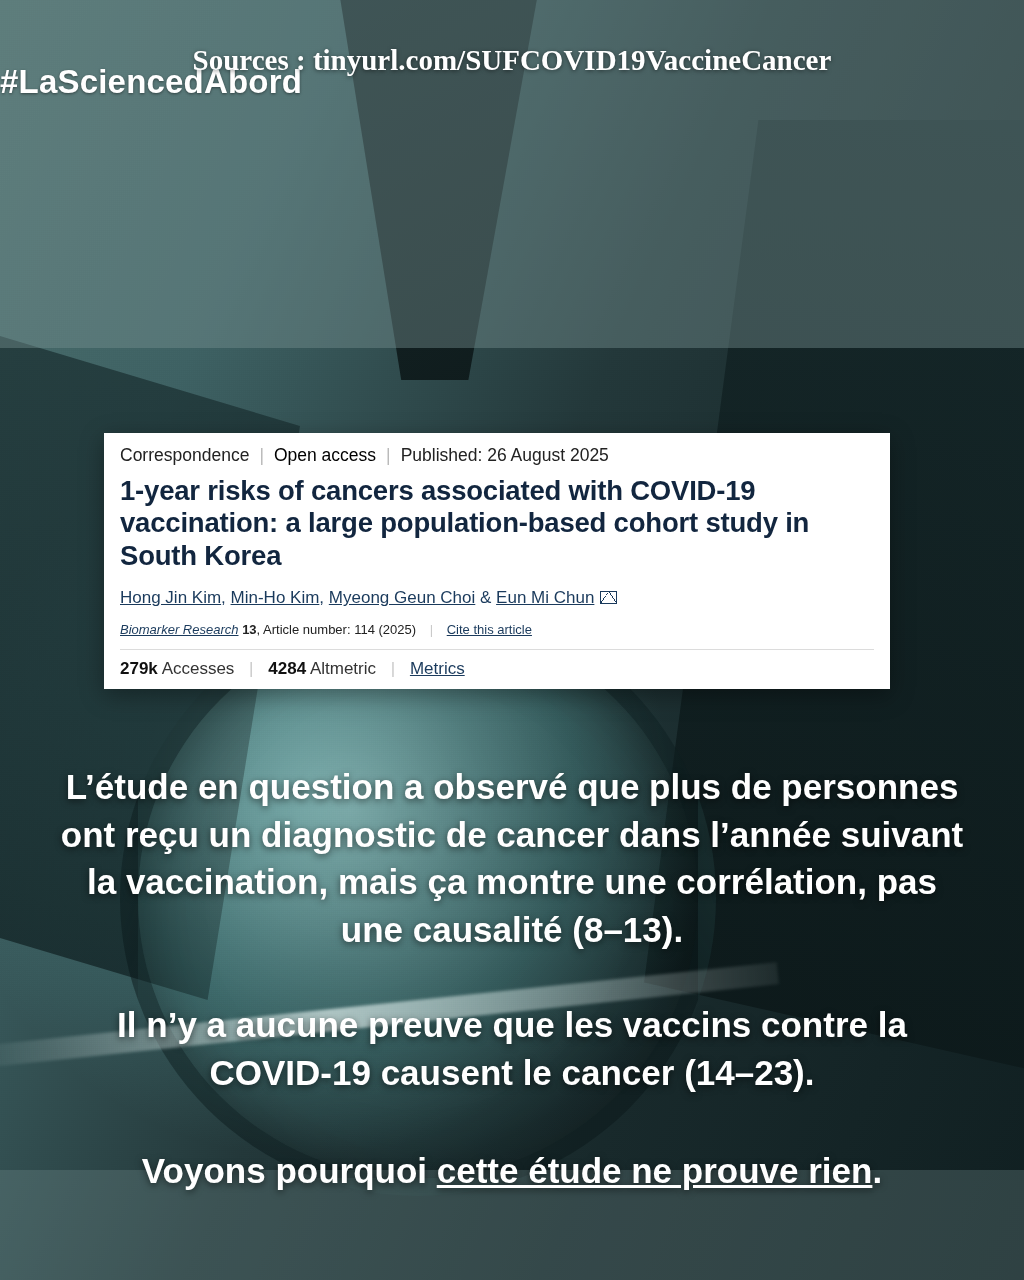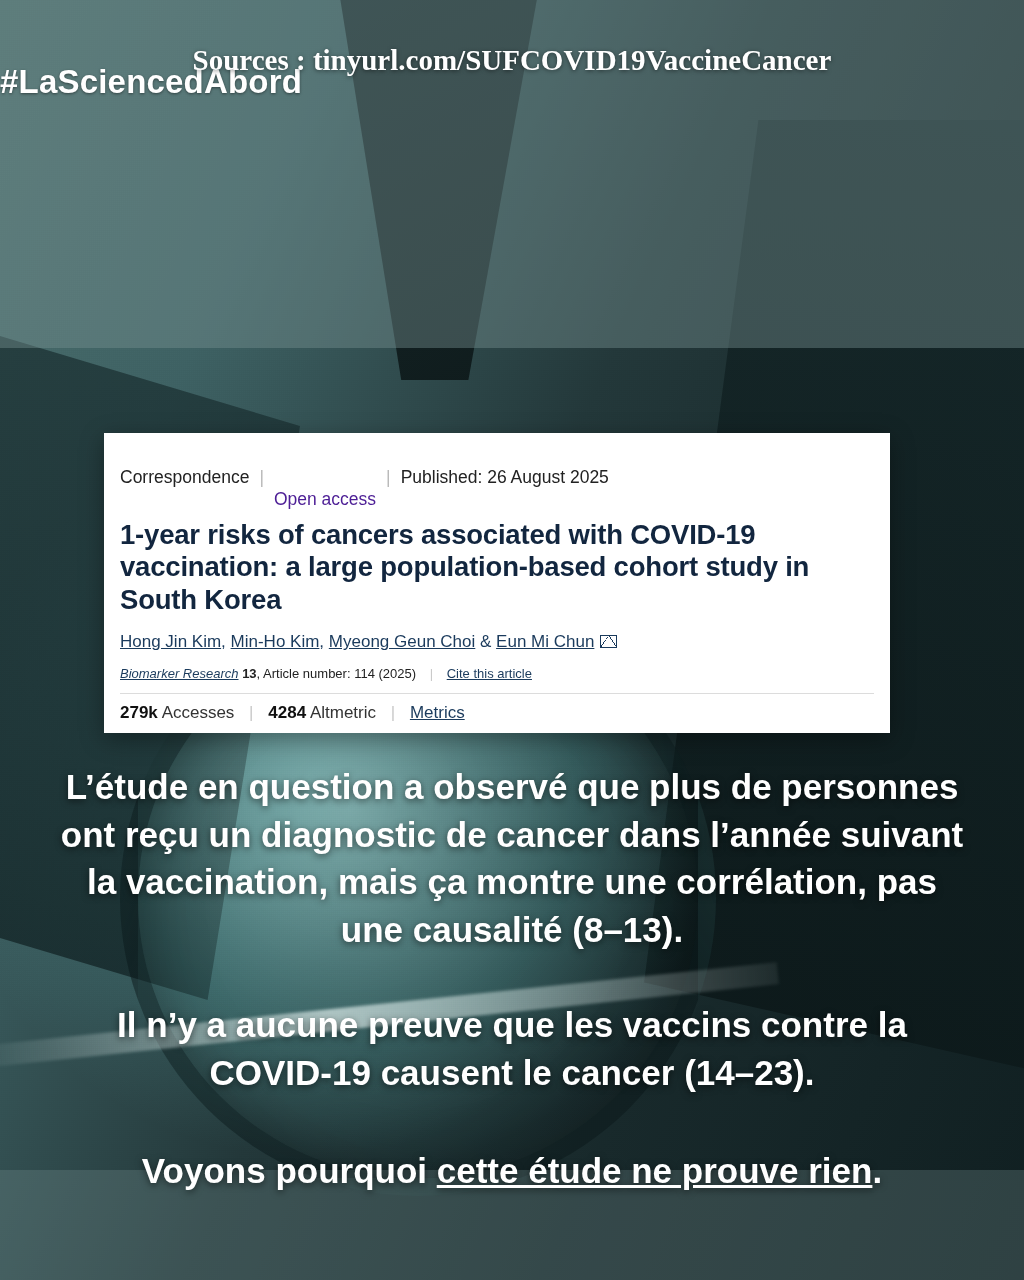--- a/index.html
+++ b/index.html
@@ -140,21 +140,21 @@
     align-items: center;
     font-size: 17.5px;
     color: #222;
     gap: 0;
     white-space: nowrap;
   }
   .card-meta .sep {
     color: #b9b9b9;
     margin: 0 10px;
   }
-  .card-meta .open-access { color: #4c1d95; margin-top: 44px; }
+  .card-meta .open-access { color: #000000; }
   .card-title {
     margin-top: 9px;
     font-size: 27.5px;
     line-height: 1.18;
     font-weight: bold;
     color: #12263f;
     letter-spacing: -0.2px;
   }
   .card-authors {
     margin-top: 16px;

